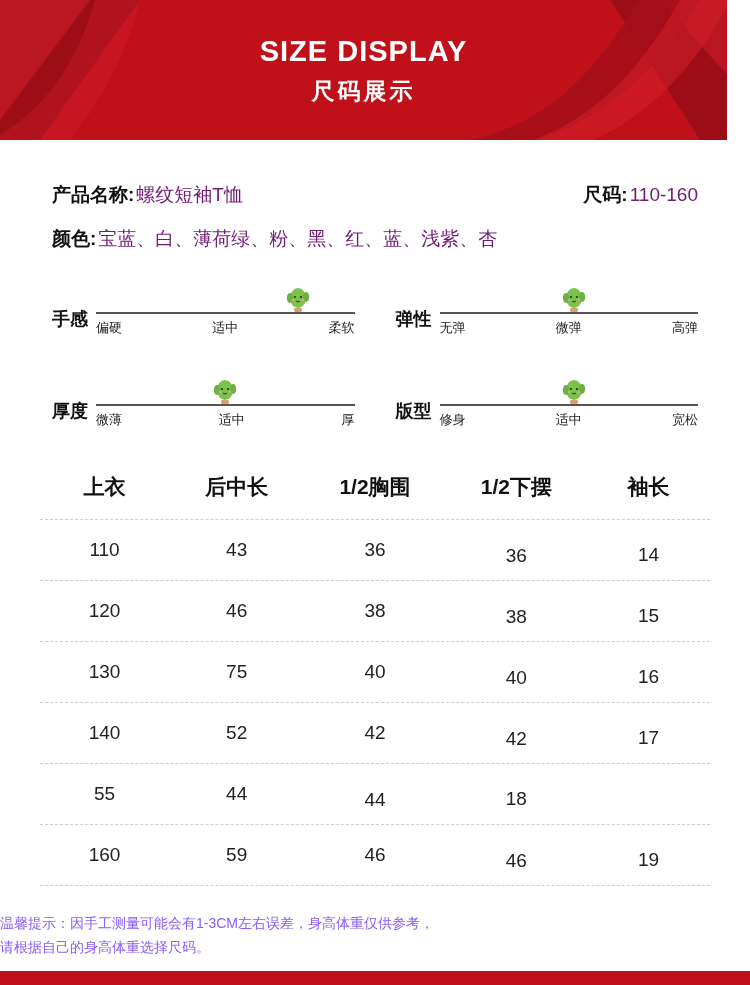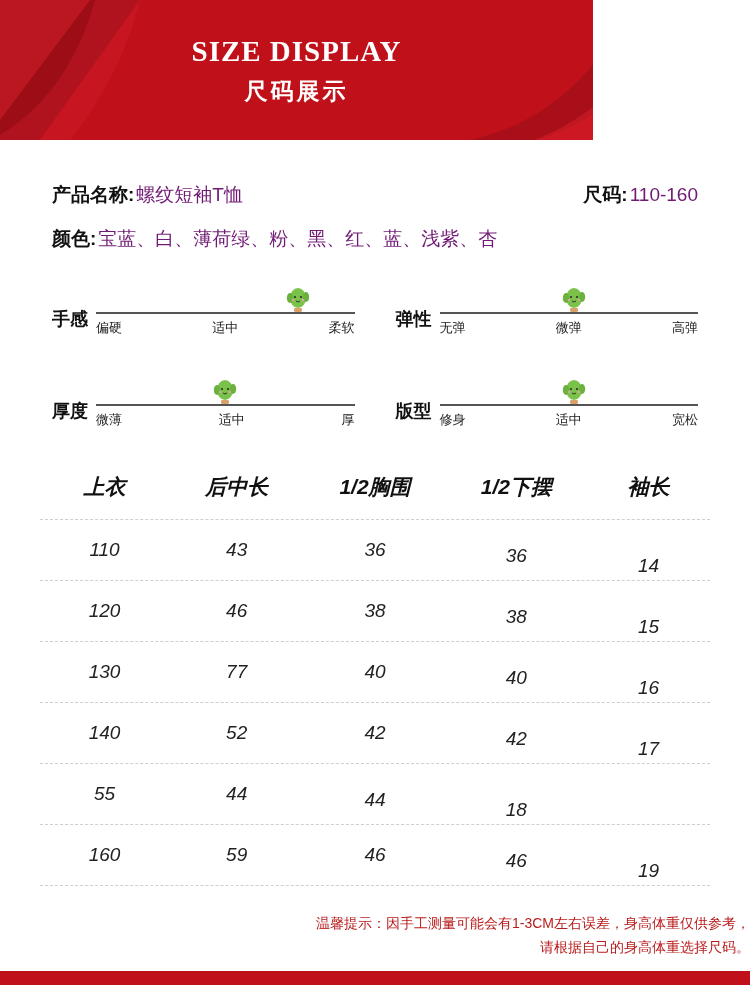--- a/index.html
+++ b/index.html
@@ -10,25 +10,24 @@
     background: #ffffff;
     font-family: "Liberation Sans", sans-serif;
     color: #222;
     overflow: hidden;
     position: relative;
   }
 
   
   .banner {
     position: relative;
-    width: 593px;
+    width: 727px;
     height: 140px;
     background: #7f1d1d;
     overflow: hidden;
-    font-family: Liberation Serif, serif;
   }
   .banner .swoosh {
     position: absolute;
     inset: 0;
     width: 750px;
     height: 140px;
   }
   .banner-text {
     position: absolute;
     inset: 0;
@@ -118,21 +117,20 @@
     position: absolute;
     top: 0;
     width: 26px;
     height: 28px;
     transform: translateX(-50%);
   }
 
   
   .table {
     margin: 36px 40px 0 40px;
-    font-style: italic;
   }
   .trow {
     display: grid;
     grid-template-columns: 1.05fr 1.1fr 1.15fr 1.15fr 1fr;
     align-items: center;
     text-align: center;
   }
   .thead .cell {
     font-size: 21px;
     font-weight: bold;
@@ -145,28 +143,28 @@
   .tbody .cell {
     font-size: 19px;
     color: #222;
     padding: 19px 0;
   }
   .tbody .trow .cell:nth-child(1) { font-size: 19px; }
   .tbody .trow:last-child { border-bottom: 1px dashed #cfcfcf; }
 
   
   .tbody .cell.c4 { position: relative; top: 6px; }
-  .tbody .cell.c5 { position: relative; top: 16px; }
+  .tbody .cell.c5 { position: relative; top: 5px; }
 
   
   .note {
     margin: 26px 0 0 0;
-    text-align: right;
+    text-align: left;
     font-size: 14px;
-    color: #b91c1c;
+    color: #8b5cf6;
     line-height: 1.7;
   }
 
   
   .bottom-bar {
     position: absolute;
     left: 0;
     bottom: 0;
     width: 750px;
     height: 14px;
@@ -331,21 +329,21 @@
     </div>
     <div class="trow">
       <div class="cell c1">120</div>
       <div class="cell c2">46</div>
       <div class="cell c3">38</div>
       <div class="cell c4">38</div>
       <div class="cell c5">15</div>
     </div>
     <div class="trow">
       <div class="cell c1">130</div>
-      <div class="cell c2">77</div>
+      <div class="cell c2">75</div>
       <div class="cell c3">40</div>
       <div class="cell c4">40</div>
       <div class="cell c5">16</div>
     </div>
     <div class="trow">
       <div class="cell c1">140</div>
       <div class="cell c2">52</div>
       <div class="cell c3">42</div>
       <div class="cell c4">42</div>
       <div class="cell c5">17</div>

